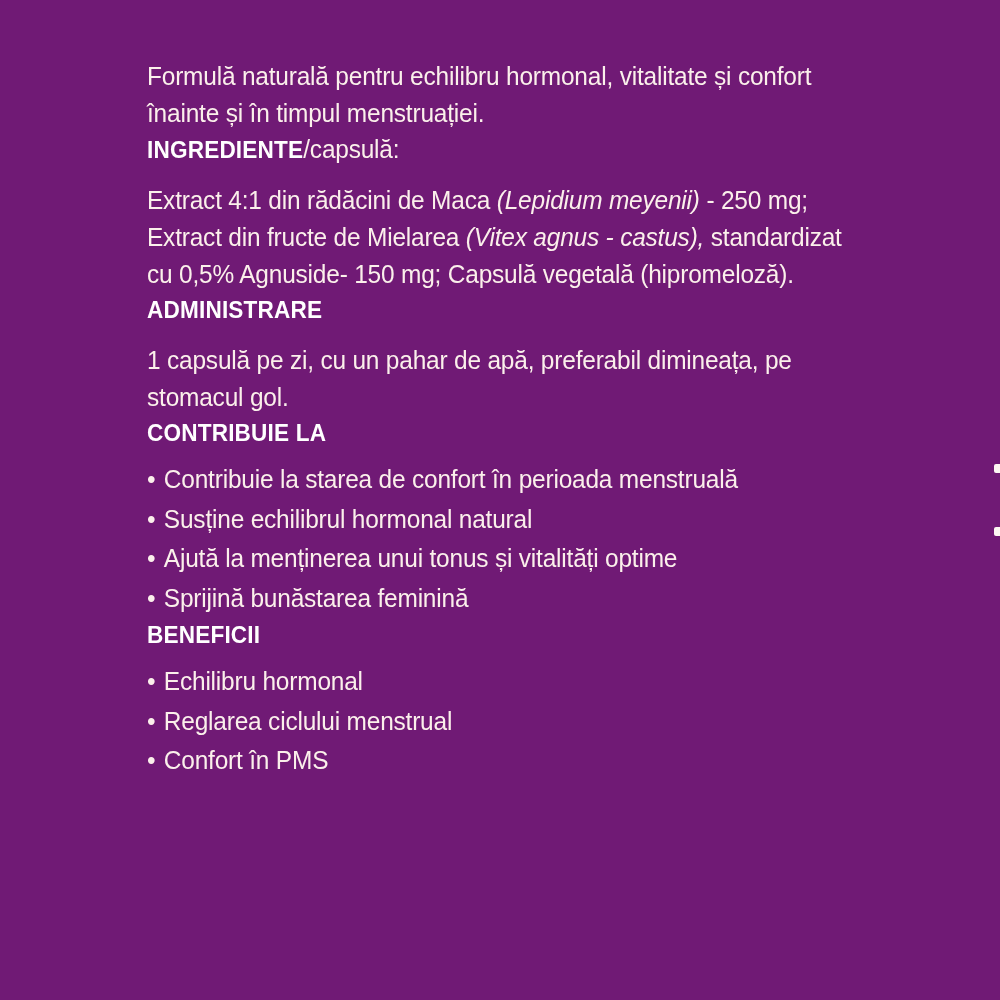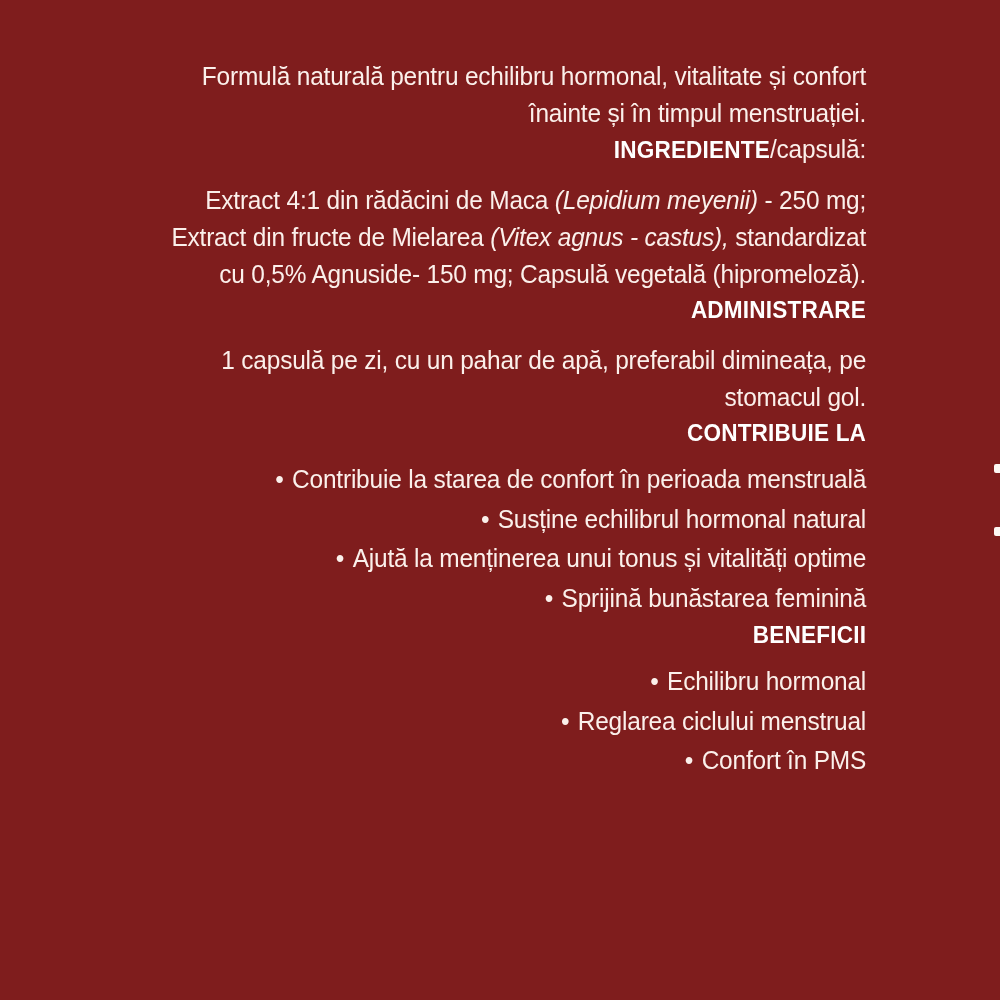--- a/index.html
+++ b/index.html
@@ -1,23 +1,22 @@
 <!DOCTYPE html>
 <html><head>
 <meta charset="utf-8">
 <style>
   html, body { margin: 0; padding: 0; }
   .canvas {
     position: relative;
     width: 1000px;
     height: 1000px;
-    background: #7f1d1d;
+    background: #701a75;
     overflow: hidden;
     font-family: "Liberation Sans", sans-serif;
-    text-align: right;
   }
   .content {
     position: absolute;
     left: 147px;
     top: 58px;
     width: 765px;
     transform: scaleX(0.94);
     transform-origin: 0 0;
     color: #FBF0EB;
   }

